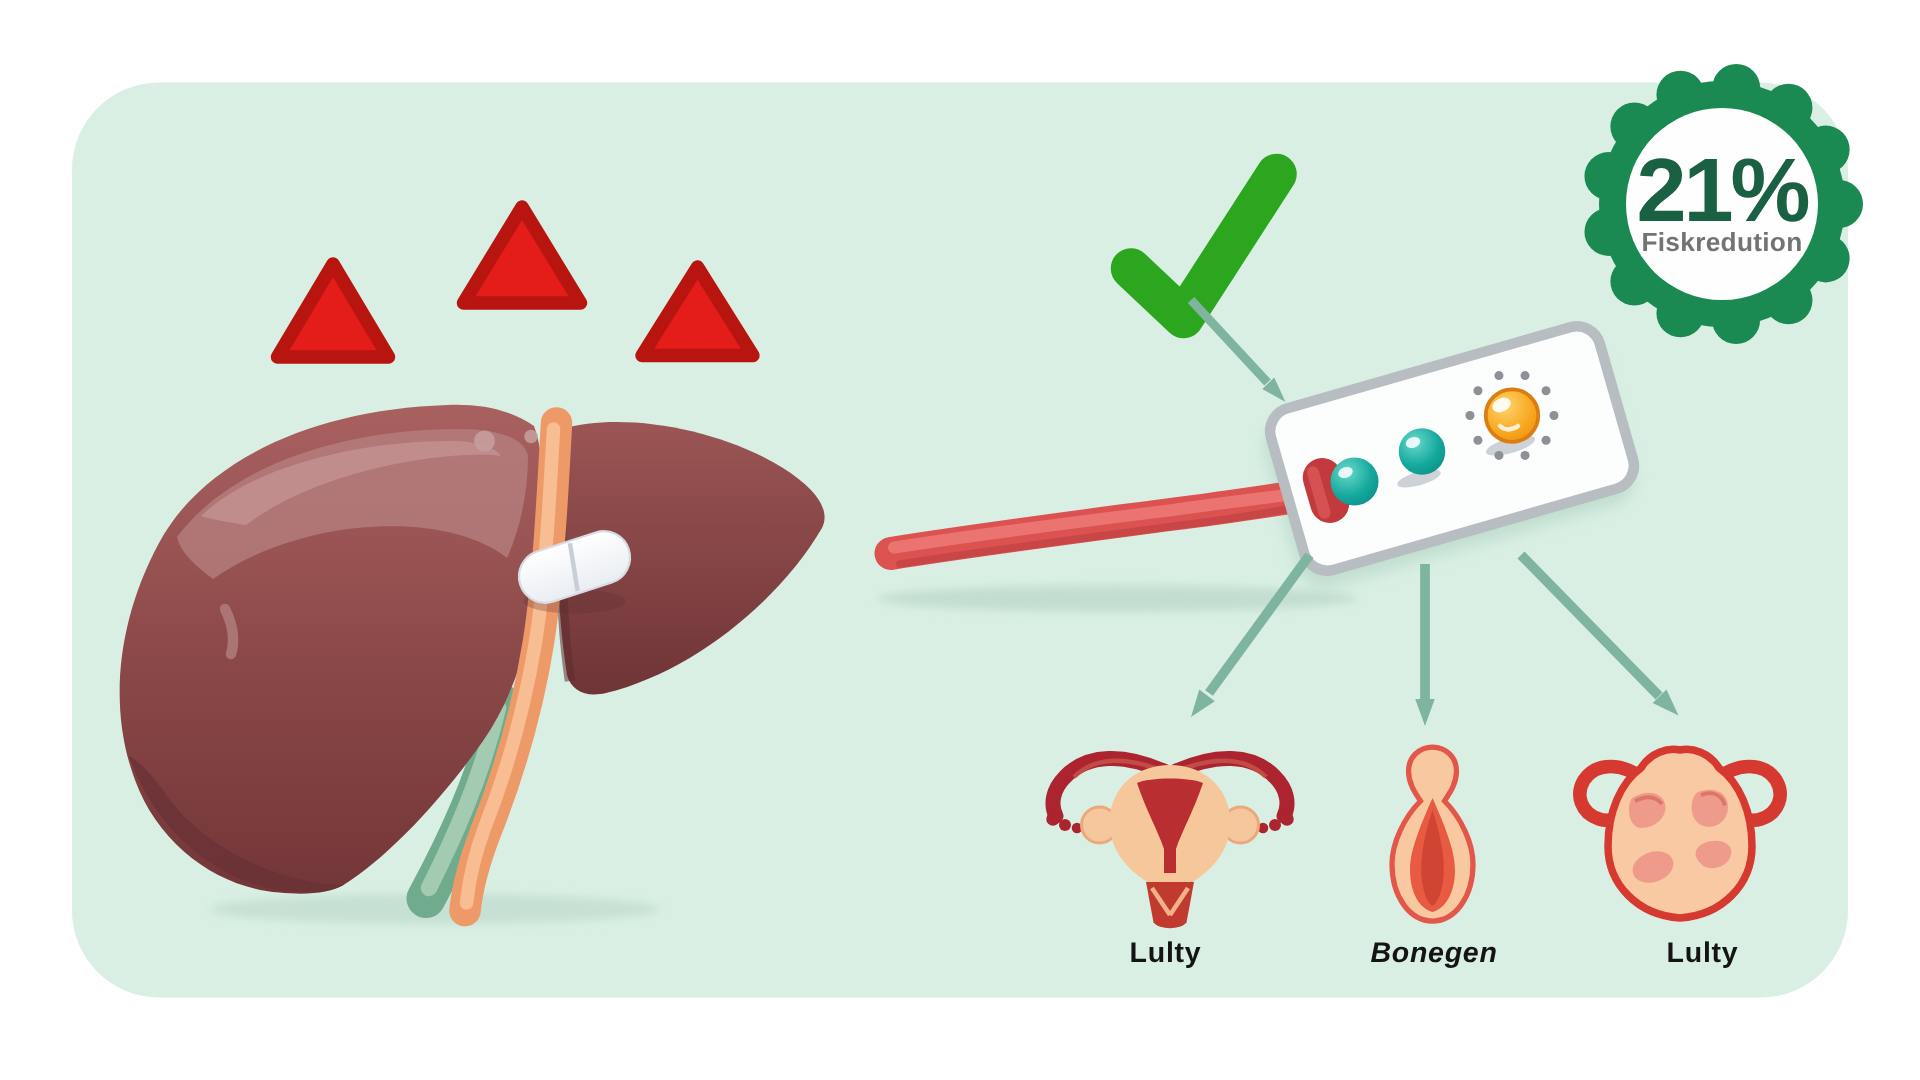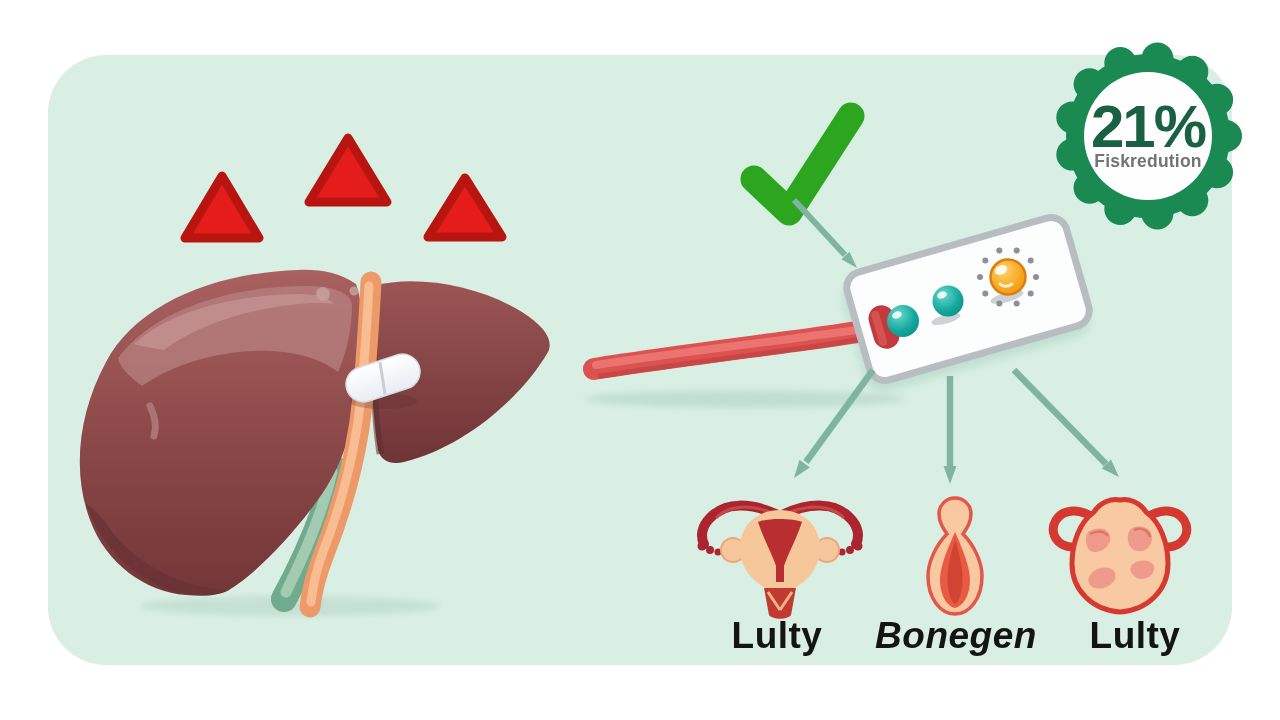--- a/index.html
+++ b/index.html
@@ -2,21 +2,21 @@
 <html><head>
 <meta charset="utf-8">
 <style>
   html,body{margin:0;padding:0;}
   body{
     width:1280px;height:720px;position:relative;overflow:hidden;
     background:#ffffff;font-family:"Liberation Sans",sans-serif;
   }
   .stage-svg{position:absolute;left:0;top:0;}
   .txt{position:absolute;text-align:center;color:#141414;font-weight:700;}
-  .organ-label{width:200px;font-size:37px;line-height:32px;top:620px;transform:translateX(-50%);letter-spacing:.5px;}
+  .organ-label{width:200px;font-size:19px;line-height:32px;top:620px;transform:translateX(-50%);letter-spacing:.5px;}
   .badge-percent{left:1048px;top:97px;width:200px;font-size:60px;line-height:60px;font-weight:800;
     color:#1a6043;letter-spacing:-2px;}
   .badge-caption{left:1046px;top:151px;width:204px;font-size:17.5px;line-height:20px;color:#737373;letter-spacing:.2px;}
 </style>
 </head>
 <body>
 
 <svg class="stage-svg" width="1280" height="720" viewBox="0 0 1280 720">
   <defs>
     <linearGradient id="lobeL" x1="0" y1="0" x2="0" y2="1">

